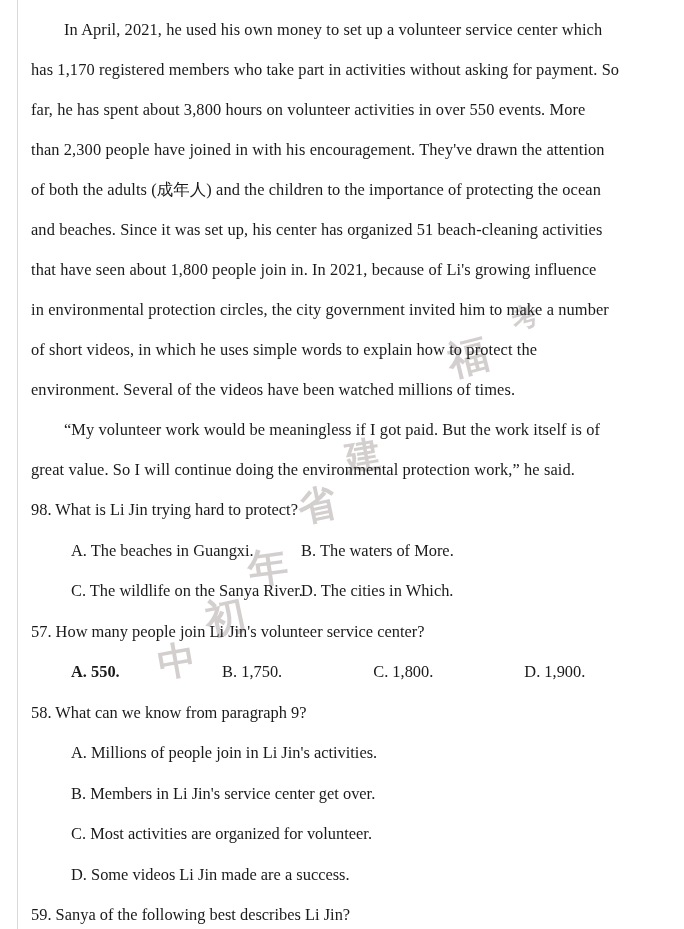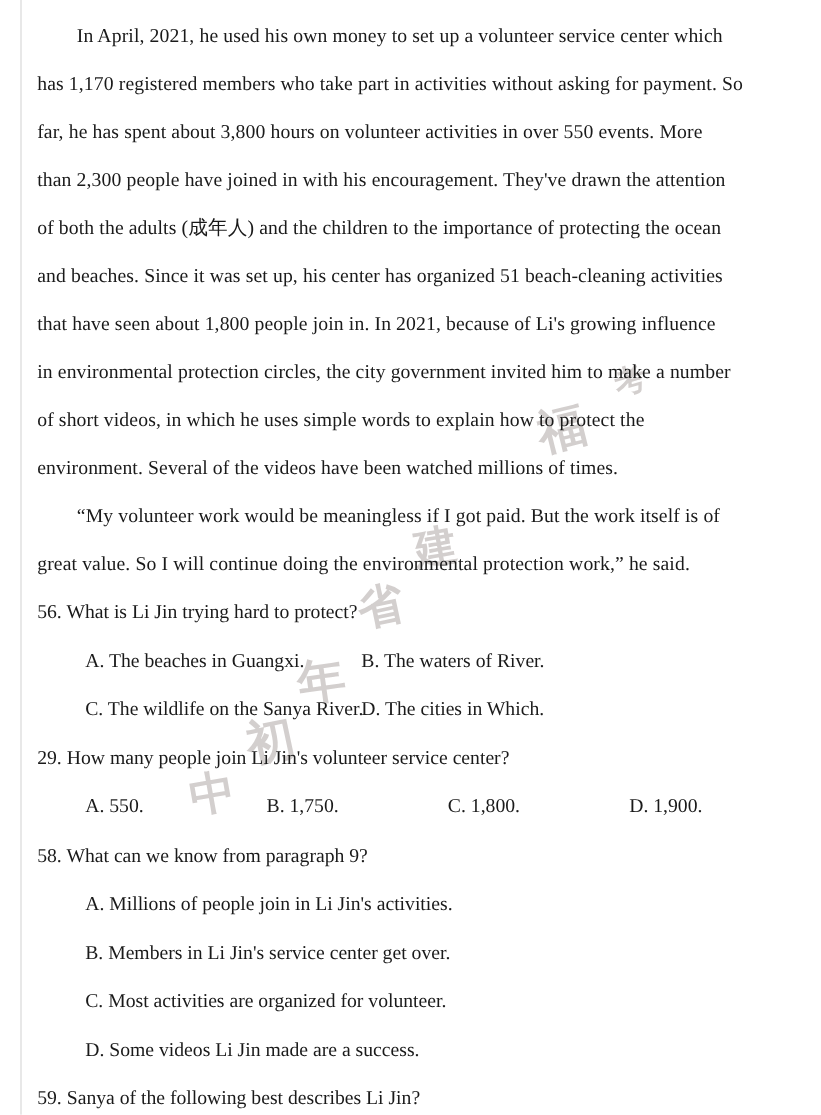--- a/index.html
+++ b/index.html
@@ -58,21 +58,21 @@
     line-height: 40.5px;
     white-space: nowrap;
     position: relative;
     padding-left: 40px;
   }
   .opt-row .opt {
     display: inline-block;
   }
   .two-col .opt:first-child { width: 226px; }
   .four-col .opt { width: 147px; }
-  .four-col .opt:first-child { width: 147px; }
+  .four-col .opt:first-child { width: 147px; font-weight: bold; }
 
   
   .watermark {
     position: absolute;
     color: rgba(120, 110, 105, 0.33);
     font-family: "DejaVu Serif", serif;
     font-weight: 700;
     pointer-events: none;
     user-select: none;
   }
@@ -113,36 +113,36 @@
       <p class="para">environment.  Several of the videos have been watched millions of times.</p>
     </div>
 
     <div>
       <p class="para">　　“My volunteer work would be meaningless if I got paid.  But the work itself is of</p>
       <p class="para">great value.  So I will continue doing the environmental protection work,” he said.</p>
     </div>
 
     <div>
       <div class="q-line">
-        <span>56.</span>
+        <span>98.</span>
         <span class="q-stem">What is Li Jin trying hard to protect?</span>
       </div>
       <div class="opt-row two-col">
         <span class="opt">A.  The beaches in Guangxi.</span>
-        <span class="opt">B.  The waters of River.</span>
+        <span class="opt">B.  The waters of More.</span>
       </div>
       <div class="opt-row two-col">
         <span class="opt">C.  The wildlife on the Sanya River.</span>
         <span class="opt">D.  The cities in Which.</span>
       </div>
     </div>
 
     <div>
       <div class="q-line">
-        <span>29.</span>
+        <span>57.</span>
         <span class="q-stem">How many people join Li Jin's volunteer service center?</span>
       </div>
       <div class="opt-row four-col">
         <span class="opt">A.  550.</span>
         <span class="opt">B.  1,750.</span>
         <span class="opt">C.  1,800.</span>
         <span class="opt">D.  1,900.</span>
       </div>
     </div>
 

